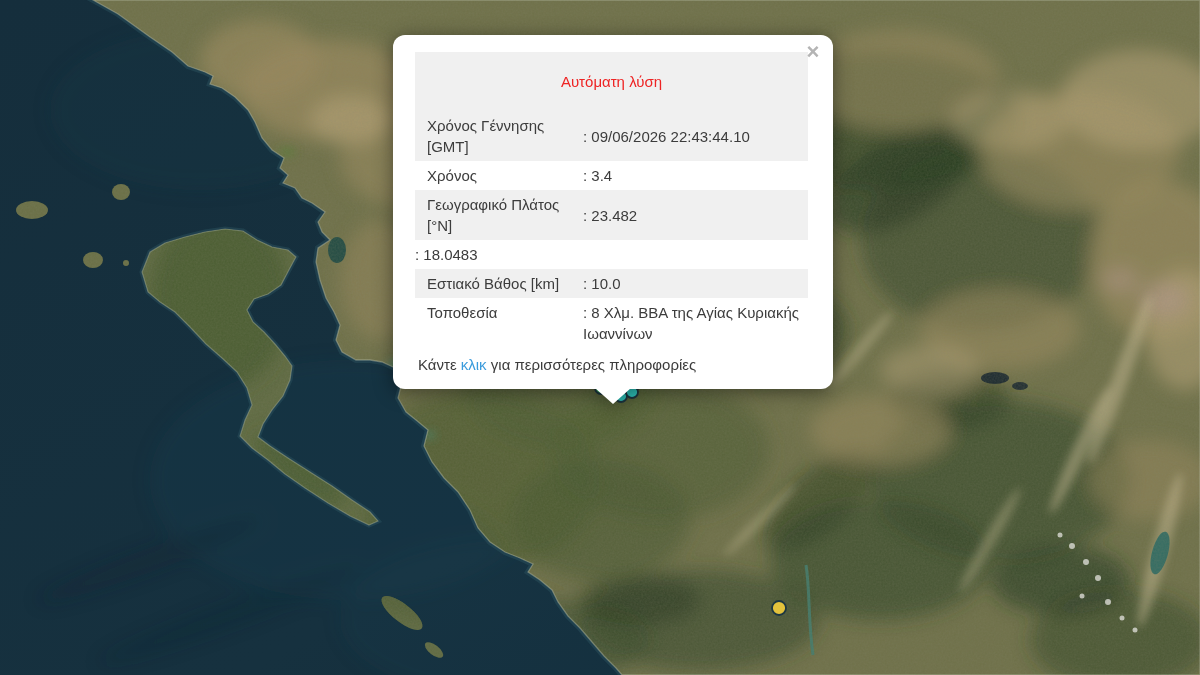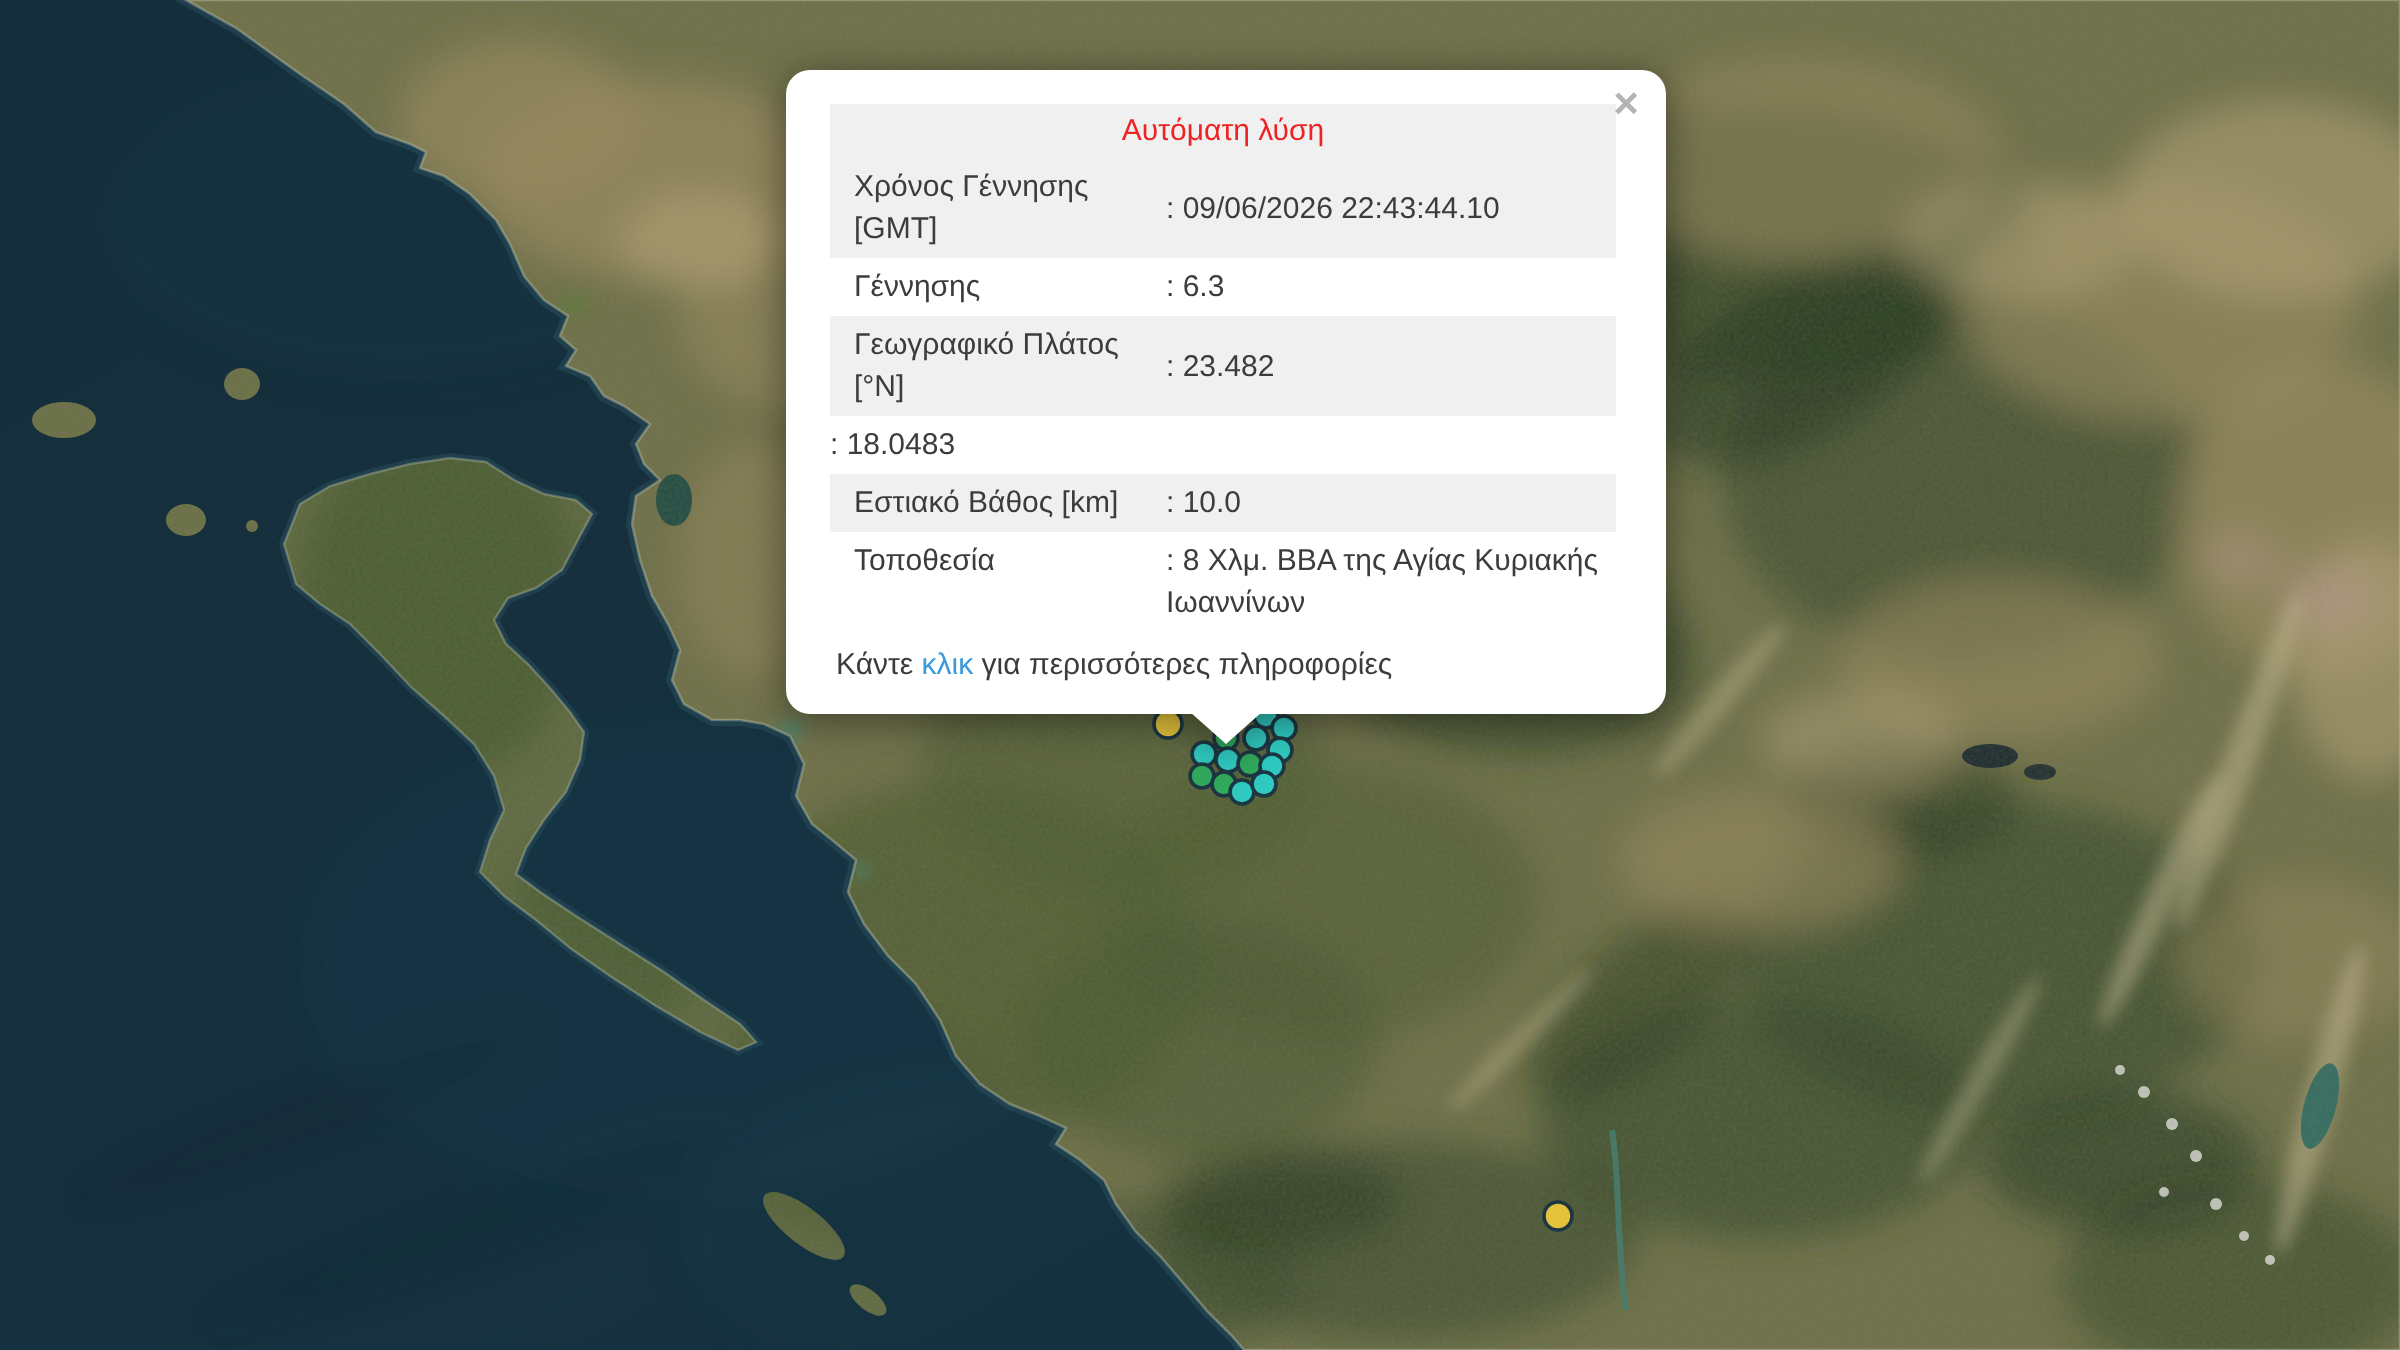--- a/index.html
+++ b/index.html
@@ -12,21 +12,21 @@
   .popup-wrap { position:absolute; left:393px; top:35px; filter:drop-shadow(0 3px 10px rgba(0,0,0,.45)); }
   .popup { position:relative; width:440px; background:#ffffff; border-radius:12px;
            padding:17px 25px 14px 22px; color:#3c3c3c; font-size:15px; line-height:1.4; }
   .popup-tail { position:absolute; left:202px; bottom:-15px; width:0; height:0;
                 border-left:18px solid transparent; border-right:18px solid transparent;
                 border-top:16px solid #ffffff; }
   .popup-close { position:absolute; top:8px; right:10px; width:20px; height:20px;
                  color:#b4b4b4; font-size:22px; font-weight:bold; line-height:18px;
                  text-align:center; cursor:pointer; user-select:none; }
   .popup-table { width:100%; }
-  .popup-header { background:#f0f0f0; text-align:center; padding:3px 6px; color:#ee2424; }
+  .popup-header { background:#f0f0f0; text-align:center; padding:19px 6px; color:#ee2424; }
   .row { display:flex;justify-content:center; }
   .row:nth-child(even) { background:#f0f0f0; }
   .cell-label { width:168px; padding:4px 6px 4px 12px; flex-shrink:0; }
   .cell-value { flex:1; padding:4px 4px 4px 0; display:flex; align-items:center; }
   .cell-value span { display:block; }
   .popup-footer { margin:6px 0 0 3px; }
   .popup-footer a { color:#3a9bdc; text-decoration:none; cursor:pointer;text-align:right; }
 </style>
 </head>
 <body>
@@ -193,23 +193,23 @@
       <div class="popup-table">
         <div class="popup-header" style="color: rgb(238, 36, 36);">Αυτόματη λύση</div>
 
         <div class="row">
           <div class="cell-label">Χρόνος Γέννησης [GMT]</div>
           <div class="cell-value">
               <span>: 09/06/2026 22:43:44.10</span>
             </div>
         </div>
         <div class="row">
-          <div class="cell-label">Γέννησης</div>
-          <div class="cell-value">
-              <span>: 6.3</span>
+          <div class="cell-label">Χρόνος</div>
+          <div class="cell-value">
+              <span>: 3.4</span>
             </div>
         </div>
         <div class="row">
           <div class="cell-label">Γεωγραφικό Πλάτος [°N]</div>
           <div class="cell-value">
               <span>: 23.482</span>
             </div>
         </div>
         <div class="row">
           <div class="cell-value">

